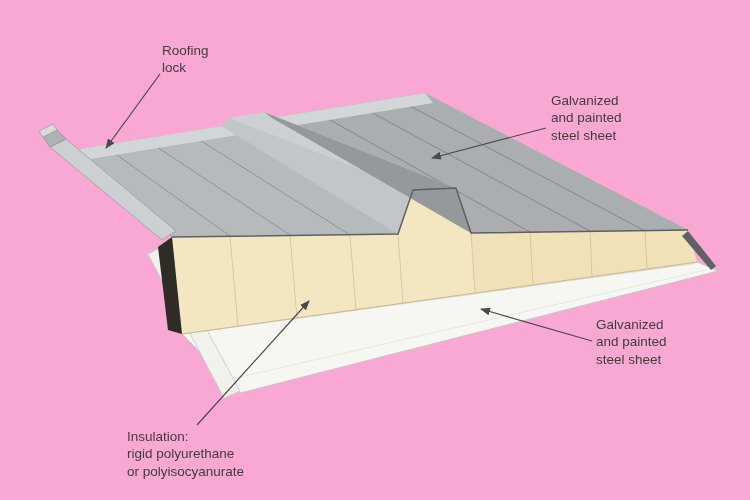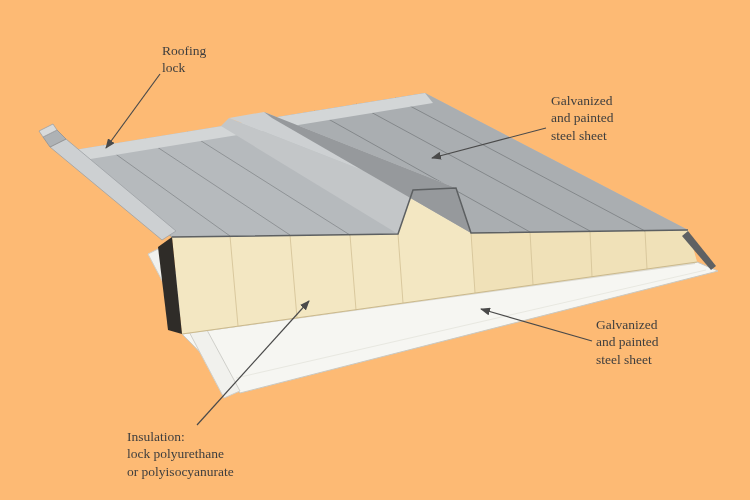--- a/index.html
+++ b/index.html
@@ -1,19 +1,19 @@
 <!DOCTYPE html>
 <html><head>
 <meta charset="utf-8">
 <style>
   html,body { margin:0; padding:0; background:#ffffff; }
   .stage {
     position:relative; width:750px; height:500px;
-    background:#fdba74; overflow:hidden;
-    font-family:Liberation Serif, serif;
+    background:#f9a8d4; overflow:hidden;
+    font-family:Liberation Sans, sans-serif;
   }
   .stage svg { position:absolute; left:0; top:0; }
   .label {
     position:absolute;
     font-size:13.5px; line-height:1.28; color:#3e3e3e;
     white-space:pre-line;
   }
   .label-roofing-lock   { left:162px; top:42px;  }
   .label-steel-top      { left:551px; top:92px;  }
   .label-steel-bottom   { left:596px; top:316px; }
@@ -98,16 +98,16 @@
 
   <div class="label label-steel-top">Galvanized
 and painted
 steel sheet</div>
 
   <div class="label label-steel-bottom">Galvanized
 and painted
 steel sheet</div>
 
   <div class="label label-insulation">Insulation:
-lock polyurethane
+rigid polyurethane
 or polyisocyanurate</div>
 
 </div>
 
 </body></html>

